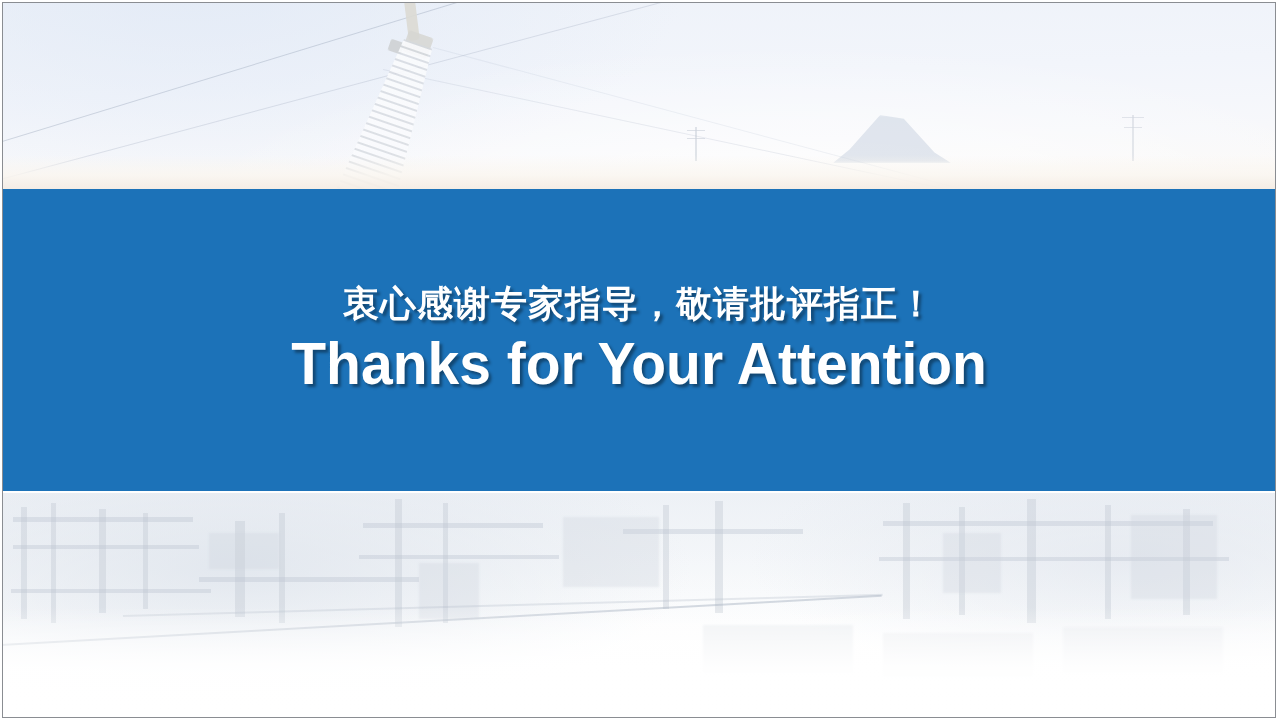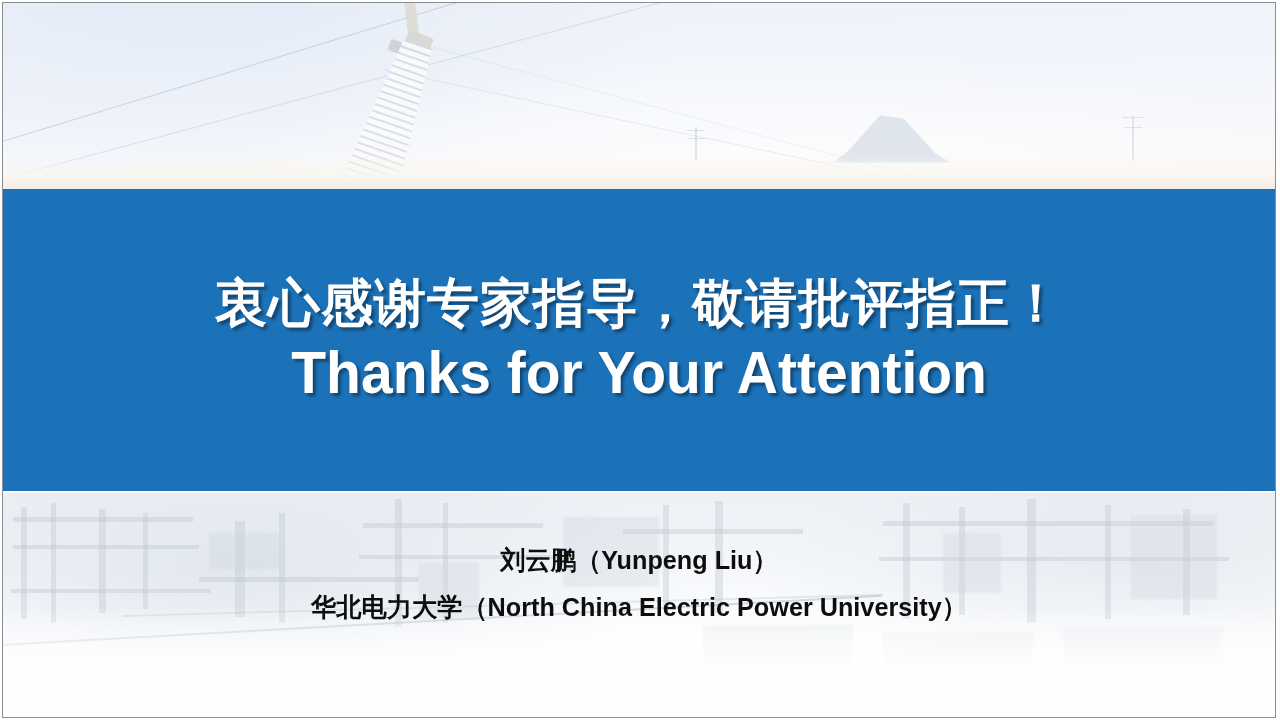--- a/index.html
+++ b/index.html
@@ -159,21 +159,21 @@
     height: 302px;
     background: #1C72B8;
     display: flex;
     flex-direction: column;
     align-items: center;
     justify-content: center;
   }
   .banner-line-cn {
     color: #ffffff;
     font-weight: bold;
-    font-size: 52px;
+    font-size: 36px;
     line-height: 1.15;
     letter-spacing: 1px;
     white-space: nowrap;
     text-shadow: 3px 3px 3px rgba(0,0,0,0.38);
     margin: 0 0 6px 0;
   }
   .banner-line-en {
     color: #ffffff;
     font-weight: bold;
     font-size: 60px;
@@ -343,18 +343,14 @@
     <div class="slab" style="left:700px;  top:132px; width:150px; height:48px; background:rgba(214,219,226,0.34);"></div>
     <div class="slab" style="left:880px;  top:140px; width:150px; height:44px; background:rgba(214,219,226,0.30);"></div>
     <div class="slab" style="left:1060px; top:134px; width:160px; height:46px; background:rgba(214,219,226,0.28);"></div>
 
     <div class="cable" style="left:-20px; top:152px; width:900px; transform: rotate(-3.2deg);"></div>
     <div class="cable" style="left:120px; top:122px; width:760px; transform: rotate(-1.6deg); opacity:.55;"></div>
 
     <div class="floor-glow"></div>
   </div>
 
-  <div class="author-block">
-    <div class="author-name">刘云鹏（Yunpeng Liu）</div>
-    <div class="author-affil">华北电力大学（North China Electric Power University）</div>
-  </div>
 
 </div>
 
 </body></html>

